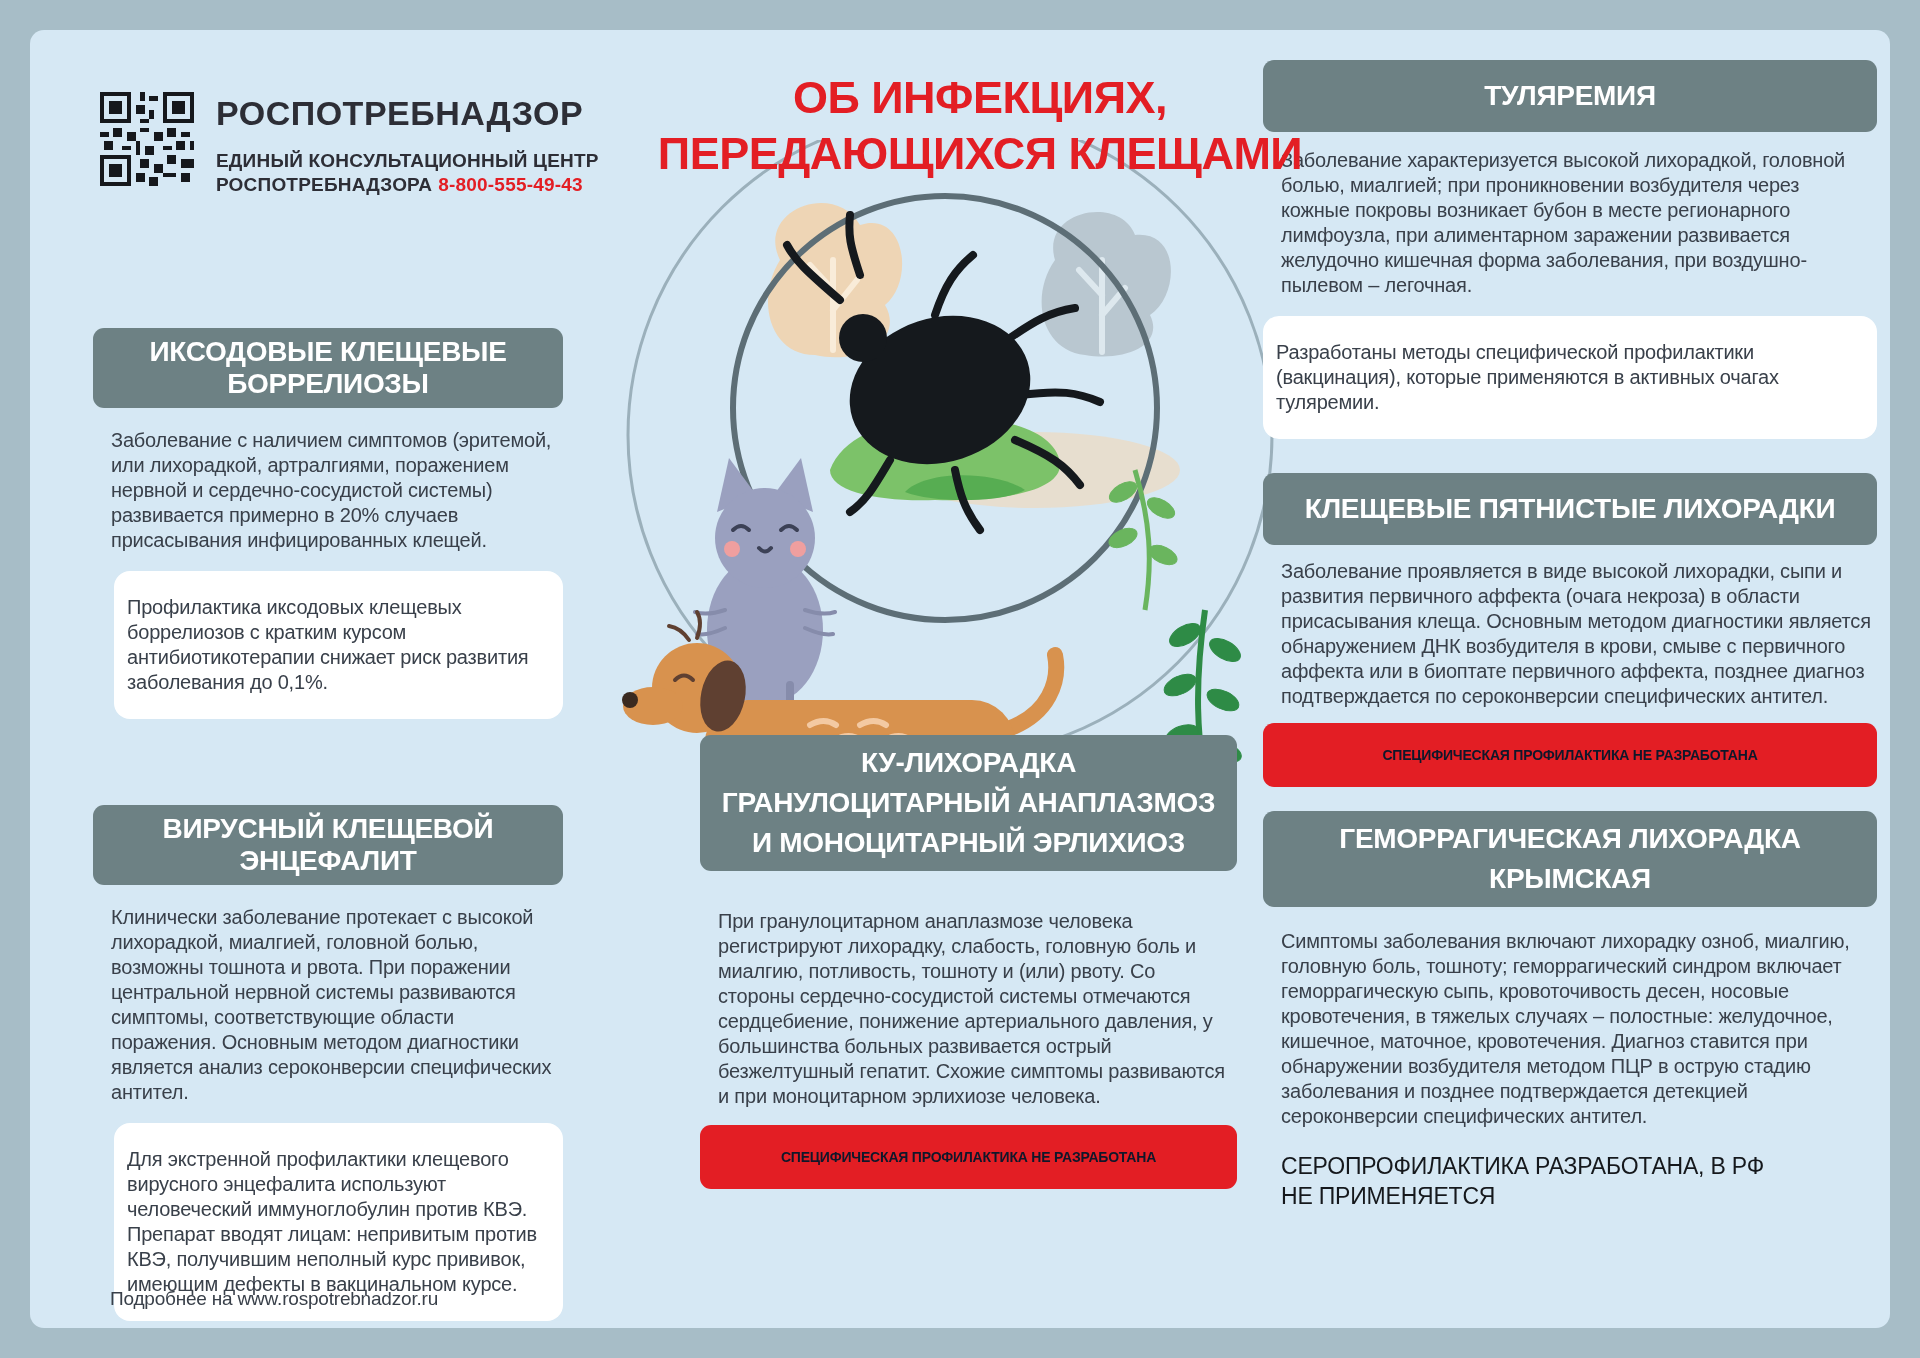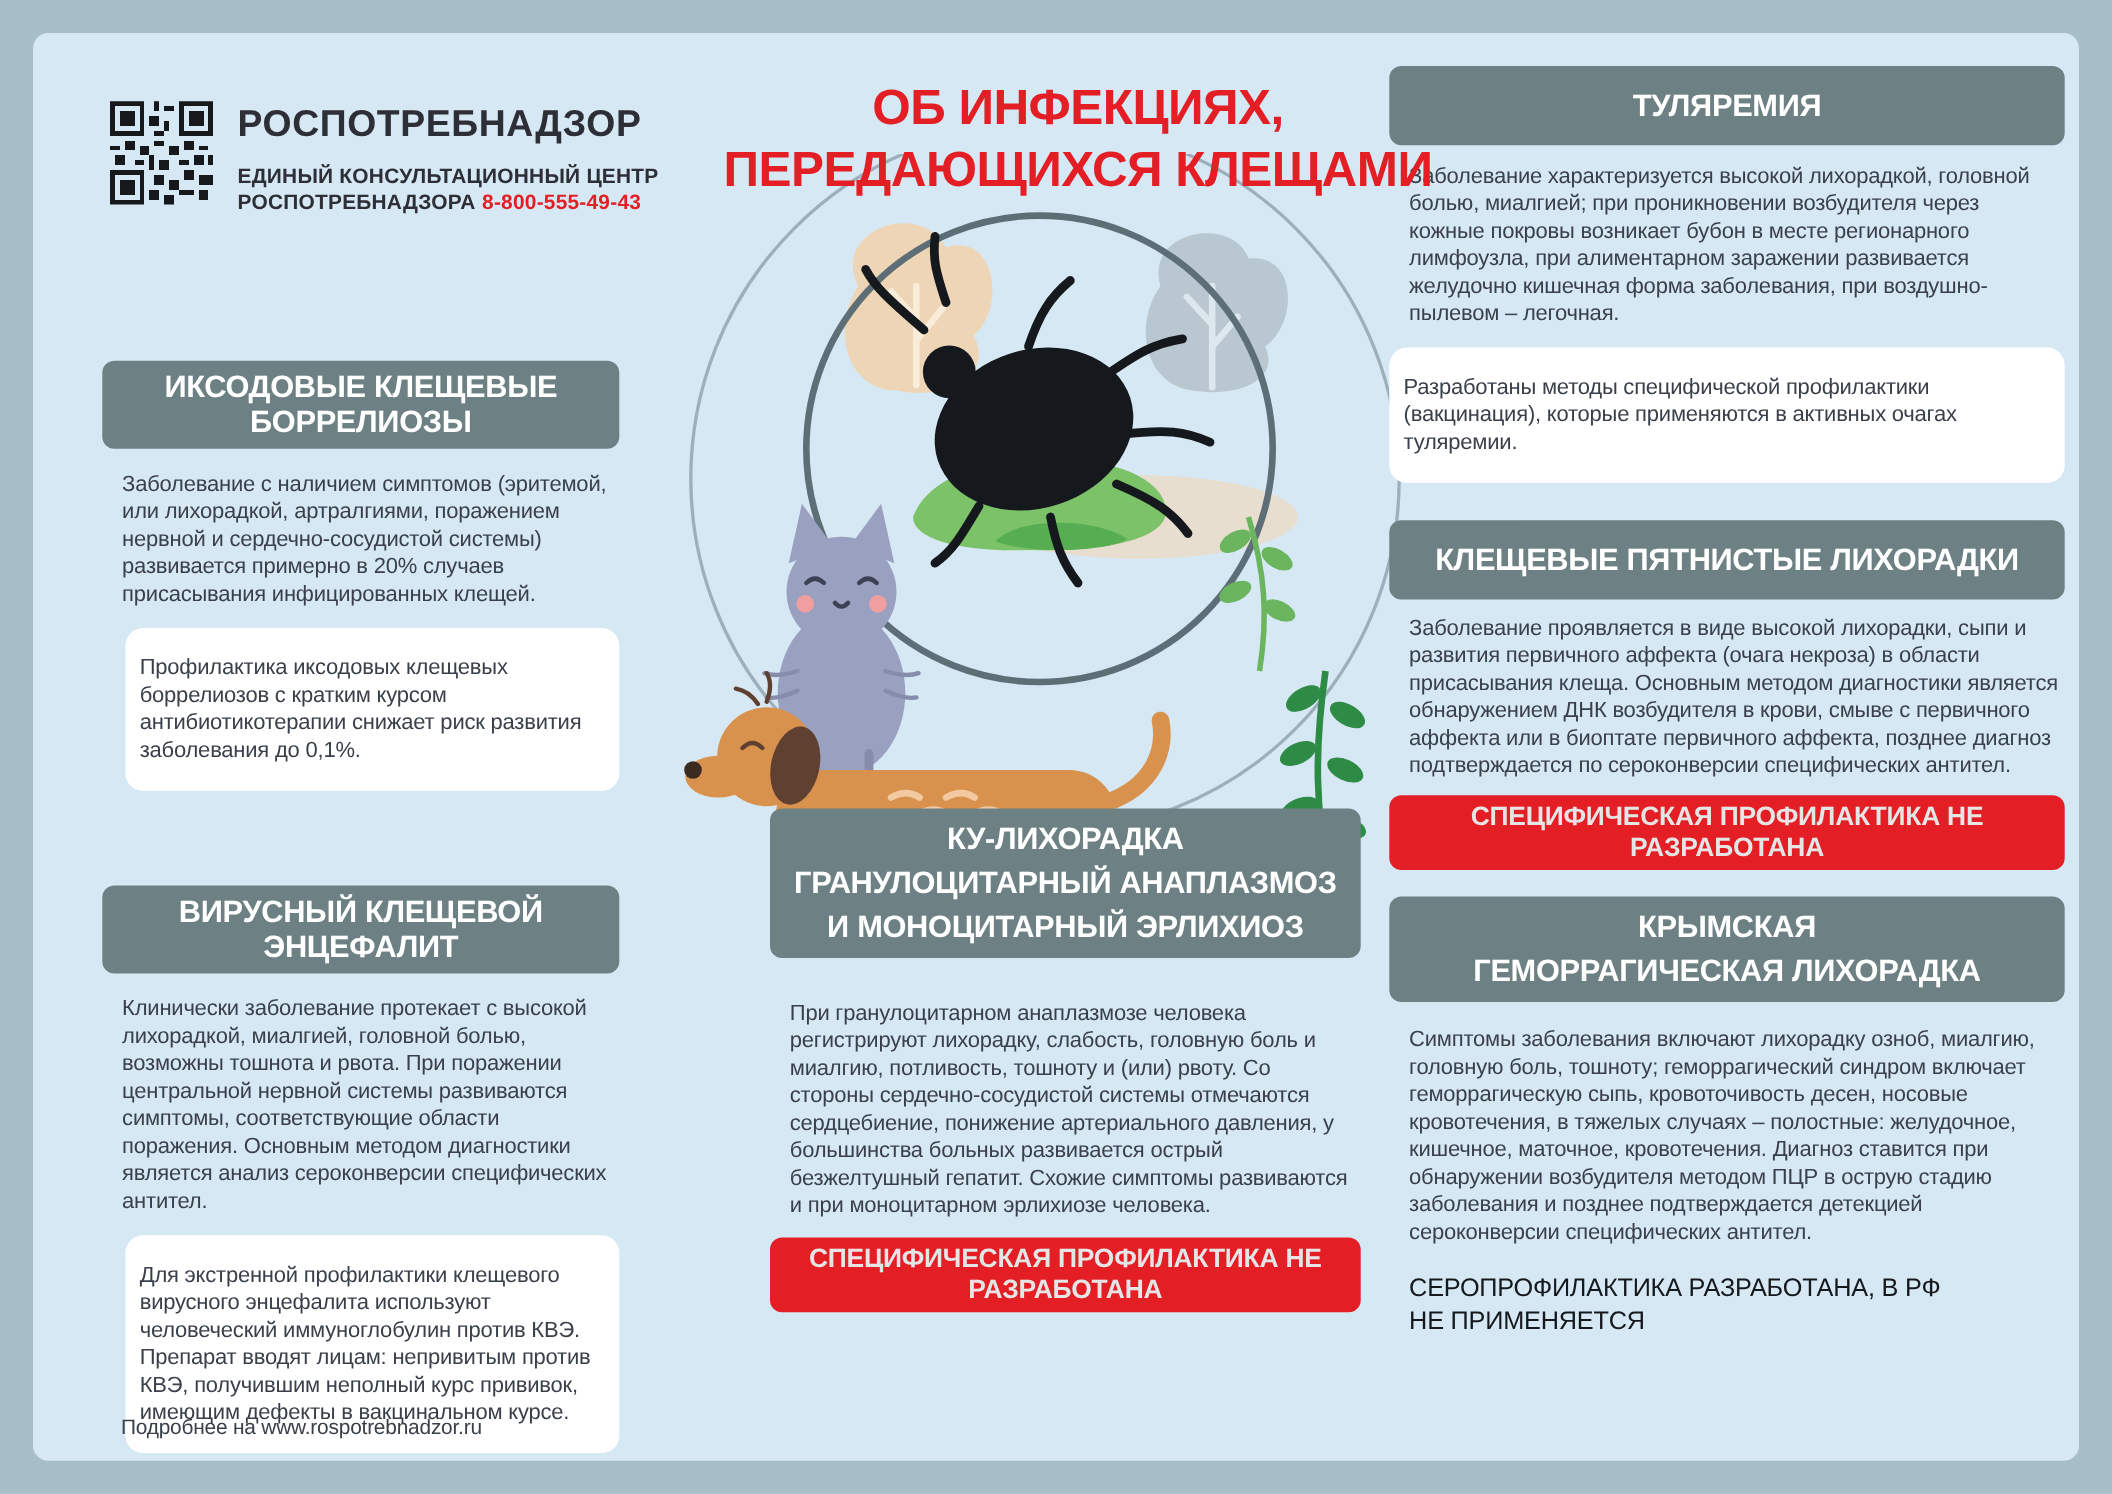--- a/index.html
+++ b/index.html
@@ -36,23 +36,23 @@
   .hbox .hl{line-height:40px;}
   .body-text{
     font-size:20px;line-height:25px;color:#39404a;letter-spacing:-.2px;
     padding:0 4px 0 18px;
   }
   .note{
     background:#ffffff;border-radius:16px;padding:24px 24px 24px 13px;
     font-size:20px;line-height:25px;color:#39404a;letter-spacing:-.2px;
   }
   .alert{
-    background:#e31e24;border-radius:11px;color:#e5e5e5;
-    font-weight:700;font-size:24px;letter-spacing:-.2px;
-    display:flex;align-items:center;justify-content:center;text-align:center;
+    background:#e31e24;border-radius:11px;color:#0f172a;
+    font-weight:700;font-size:14px;letter-spacing:-.2px;
+    display:flex;align-items:center;justify-content:center;text-align:left;
     min-height:64px;padding:6px 12px;box-sizing:border-box;
   }
   .footnote{
     font-size:23px;line-height:30px;font-weight:400;color:#15181c;
     letter-spacing:-.2px;padding-left:18px;
   }
   .col-left{left:93px;top:328px;width:470px;}
   .col-center{left:700px;top:735px;width:537px;}
   .col-right{left:1263px;top:60px;width:614px;}
   .mt-body{margin-top:20px;}
@@ -227,22 +227,22 @@
 
 <div class="col col-right">
   <div class="hbox">ТУЛЯРЕМИЯ</div>
   <div class="body-text" style="margin-top:16px;">Заболевание характеризуется высокой лихорадкой, головной болью, миалгией; при проникновении возбудителя через кожные покровы возникает бубон в месте регионарного лимфоузла, при алиментарном заражении развивается желудочно кишечная форма заболевания, при воздушно-пылевом – легочная.</div>
   <div class="note" style="margin-top:18px;">Разработаны методы специфической профилактики (вакцинация), которые применяются в активных очагах туляремии.</div>
   <div class="hbox" style="margin-top:34px;">КЛЕЩЕВЫЕ ПЯТНИСТЫЕ ЛИХОРАДКИ</div>
   <div class="body-text" style="margin-top:14px;">Заболевание проявляется в виде высокой лихорадки, сыпи и развития первичного аффекта (очага некроза) в области присасывания клеща. Основным методом диагностики является обнаружением ДНК возбудителя в крови, смыве с первичного аффекта или в биоптате первичного аффекта, позднее диагноз подтверждается по сероконверсии специфических антител.</div>
   <div class="alert" style="margin-top:14px;">СПЕЦИФИЧЕСКАЯ ПРОФИЛАКТИКА НЕ РАЗРАБОТАНА</div>
   <div class="hbox" style="margin-top:24px;min-height:92px;">
     <div>
+      <div class="hl">ГЕМОРРАГИЧЕСКАЯ ЛИХОРАДКА</div>
       <div class="hl">КРЫМСКАЯ</div>
-      <div class="hl">ГЕМОРРАГИЧЕСКАЯ ЛИХОРАДКА</div>
     </div>
   </div>
   <div class="body-text" style="margin-top:22px;">Симптомы заболевания включают лихорадку озноб, миалгию, головную боль, тошноту; геморрагический синдром включает геморрагическую сыпь, кровоточивость десен, носовые кровотечения, в тяжелых случаях – полостные: желудочное, кишечное, маточное, кровотечения. Диагноз ставится при обнаружении возбудителя методом ПЦР в острую стадию заболевания и позднее подтверждается детекцией сероконверсии специфических антител.</div>
   <div class="footnote" style="margin-top:22px;">
     <div>СЕРОПРОФИЛАКТИКА РАЗРАБОТАНА,  В РФ</div>
     <div>НЕ ПРИМЕНЯЕТСЯ</div>
   </div>
 </div>
 
 <div class="footer-link">Подробнее на www.rospotrebnadzor.ru</div>

